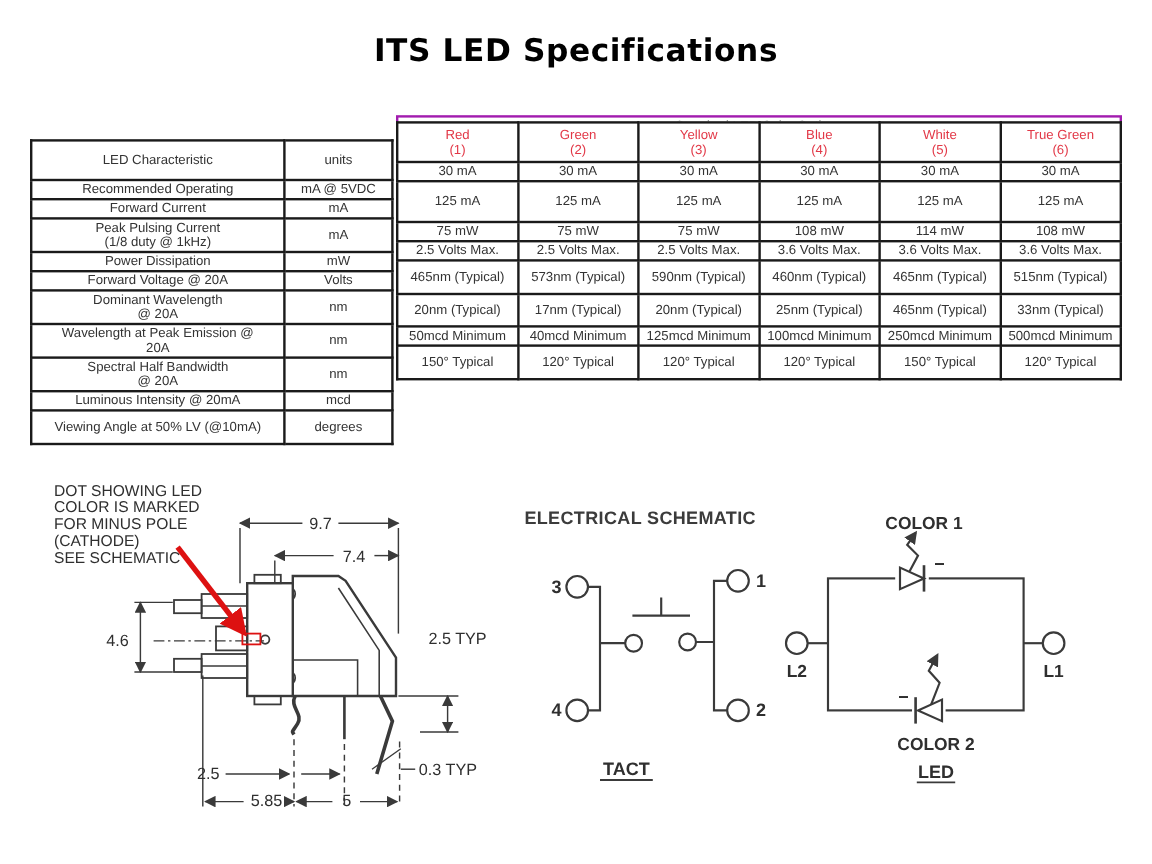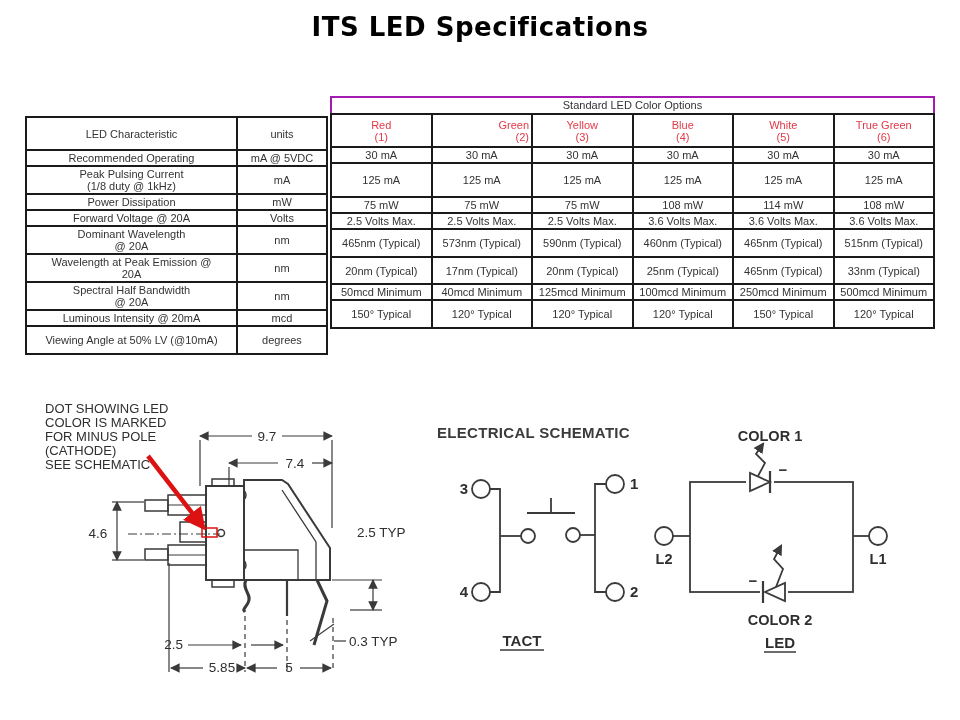--- a/index.html
+++ b/index.html
@@ -1,32 +1,32 @@
 <!DOCTYPE html>
 <html><head>
 <meta charset="utf-8">
 <style>
   html,body{margin:0;padding:0;}
   body{
     width:960px;height:720px;position:relative;background:#ffffff;
     font-family:"Liberation Sans",sans-serif;color:#333;overflow:hidden;
   }
   .page-title{
-    position:absolute;top:12px;left:0;width:960px;text-align:center;
+    position:absolute;top:28px;left:0;width:960px;text-align:center;
     font-family:"DejaVu Sans",sans-serif;font-weight:bold;font-size:26px;color:#000;
     letter-spacing:0.5px;
   }
   #spec-table{position:absolute;left:25px;top:96px;width:910px;height:275px;}
   .banner{
     position:absolute;left:305px;top:0;width:605px;height:19px;box-sizing:border-box;
     border:2px solid #a21caf;text-align:center;font-size:11px;line-height:15px;color:#333;
   }
   table.spec{border-collapse:collapse;position:absolute;table-layout:fixed;background:#fff;}
   #tableA{left:0;top:20px;width:301px;}
-  #tableB{left:305px;top:17px;width:605px;}
+  #tableB{left:305px;top:5px;width:605px;}
   table.spec td,table.spec th{
     border:2px solid #1a1a1a;font-size:11px;font-weight:normal;line-height:12px;
     text-align:center;vertical-align:middle;padding:1px 2px;color:#333;
     overflow:hidden;white-space:nowrap;
   }
   .redhead{color:#e23847;font-weight:bold;line-height:13px;}
   .drawing-label{
     position:absolute;left:437px;top:424px;font-size:15px;font-weight:600;
     color:#3b3b3b;letter-spacing:0.3px;
   }
@@ -48,20 +48,24 @@
       </colgroup>
     <tbody>
         <tr style="height: 33px;">
           <th>LED Characteristic</th>
           <th>units</th>
         </tr>
         <tr style="height: 14px;">
           <td>Recommended Operating</td>
           <td>mA @ 5VDC</td>
         </tr>
+        <tr style="height: 14px;">
+          <td>Forward Current</td>
+          <td>mA</td>
+        </tr>
         <tr style="height: 27px;">
           <td>
             <div>Peak Pulsing Current</div>
             <div>(1/8 duty @ 1kHz)</div>
           </td>
           <td>mA</td>
         </tr>
         <tr style="height: 14px;">
           <td>Power Dissipation</td>
           <td>mW</td>
@@ -101,21 +105,21 @@
         </tr>
       </tbody>
   </table>
   <table class="spec" id="tableB">
     <tbody>
         <tr style="height: 33px;">
           <th class="redhead" style="color: rgb(226, 56, 71);">
             <div>Red</div>
             <div>(1)</div>
           </th>
-          <th class="redhead" style="color: rgb(226, 56, 71); text-align: right;">
+          <th class="redhead" style="color: rgb(226, 56, 71);">
             <div>Green</div>
             <div>(2)</div>
           </th>
           <th class="redhead" style="color: rgb(226, 56, 71);">
             <div>Yellow</div>
             <div>(3)</div>
           </th>
           <th class="redhead" style="color: rgb(226, 56, 71);">
             <div>Blue</div>
             <div>(4)</div>

